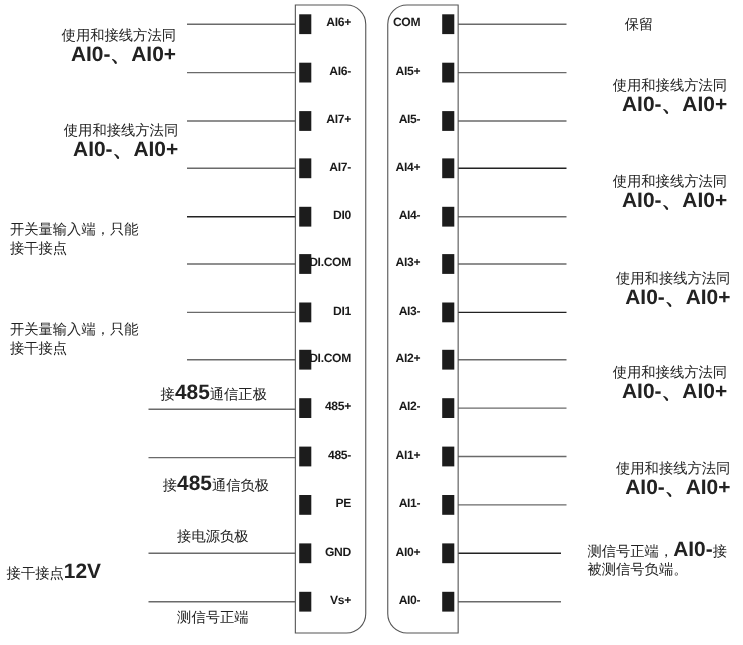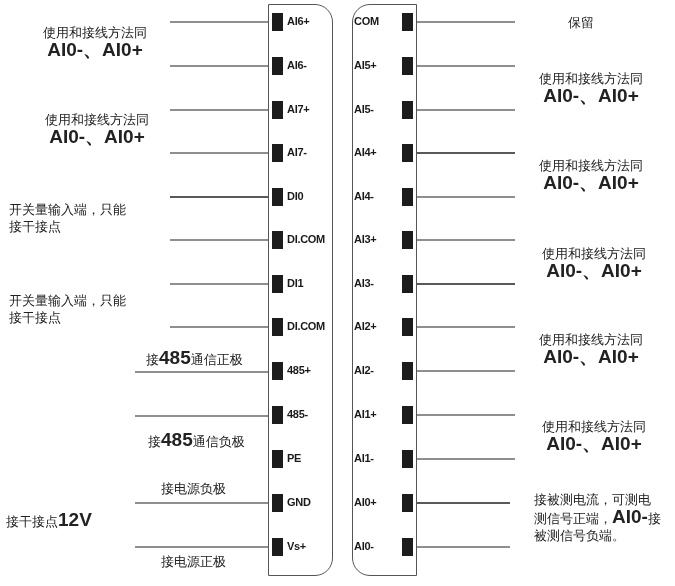--- a/index.html
+++ b/index.html
@@ -11,25 +11,25 @@
   .connector.left { left: 268px; top: 4px; width: 65px; height: 572px;
                     border-top-right-radius: 18px; border-bottom-right-radius: 18px; }
   .connector.right { left: 352px; top: 4px; width: 65px; height: 572px;
                      border-top-left-radius: 18px; border-bottom-left-radius: 18px; }
   .pin { position: absolute; height: 20px; width: 100%; }
   .term { position: absolute; width: 11px; height: 18px; background: #1c1c1c; top: 1px; }
   .connector.left .term { left: 3px; }
   .connector.right .term { right: 3px; }
   .pin-label { position: absolute; font-family: "Liberation Sans", sans-serif; font-weight: bold;
                font-size: 11px; top: 3px; white-space: nowrap; letter-spacing: -0.3px; }
-  .connector.left .pin-label { left: 18px; width: 44px; text-align: left; }
-  .connector.right .pin-label { right: 18px; width: 44px; text-align: left; }
+  .connector.left .pin-label { left: 6px; width: 44px; text-align: right; }
+  .connector.right .pin-label { right: 34px; width: 44px; text-align: right; }
   .note { position: absolute; font-size: 13px; line-height: 17px; color: #222; white-space: nowrap; }
   .note .b { font-family: "Liberation Sans", sans-serif; font-weight: bold; font-size: 19px; }
-  .note.center { text-align: center; }
+  .note.center { text-align: right; }
 </style>
 </head>
 <body>
 
 <div class="diagram">
 
   <svg class="wires" width="675" height="586">
     <g stroke="#6a6a6a" stroke-width="1.3">
 
       <line x1="170" y1="22" x2="270" y2="22"></line>
@@ -190,21 +190,21 @@
   <div class="note" style="left:146px; top:349px">
     <span>接</span><span class="b">485</span><span>通信正极</span>
   </div>
   <div class="note" style="left:148px; top:431px">
     <span>接</span><span class="b">485</span><span>通信负极</span>
   </div>
   <div class="note" style="left:161px; top:480px">
     <span>接电源负极</span>
   </div>
   <div class="note" style="left:161px; top:553px">
-    <span>接电源正极</span>
+    <span>测信号正端</span>
   </div>
   <div class="note" style="left:6px; top:511px">
     <div><span>接干接点</span><span class="b">12V</span></div>
   </div>
 
   <div class="note" style="left:568px; top:14px">
     <span>保留</span>
   </div>
   <div class="note center" style="left:521px; top:70px; width:140px">
     <div>使用和接线方法同</div>
@@ -220,18 +220,17 @@
   </div>
   <div class="note center" style="left:521px; top:331px; width:140px">
     <div>使用和接线方法同</div>
     <div class="b">AI0-、AI0+</div>
   </div>
   <div class="note center" style="left:524px; top:418px; width:140px">
     <div>使用和接线方法同</div>
     <div class="b">AI0-、AI0+</div>
   </div>
   <div class="note" style="left:534px; top:491px">
-    <div>接被测电流，可测电</div>
     <div><span>测信号正端，</span><span class="b">AI0-</span><span>接</span></div>
     <div>被测信号负端。</div>
   </div>
 
 </div>
 
 </body></html>

